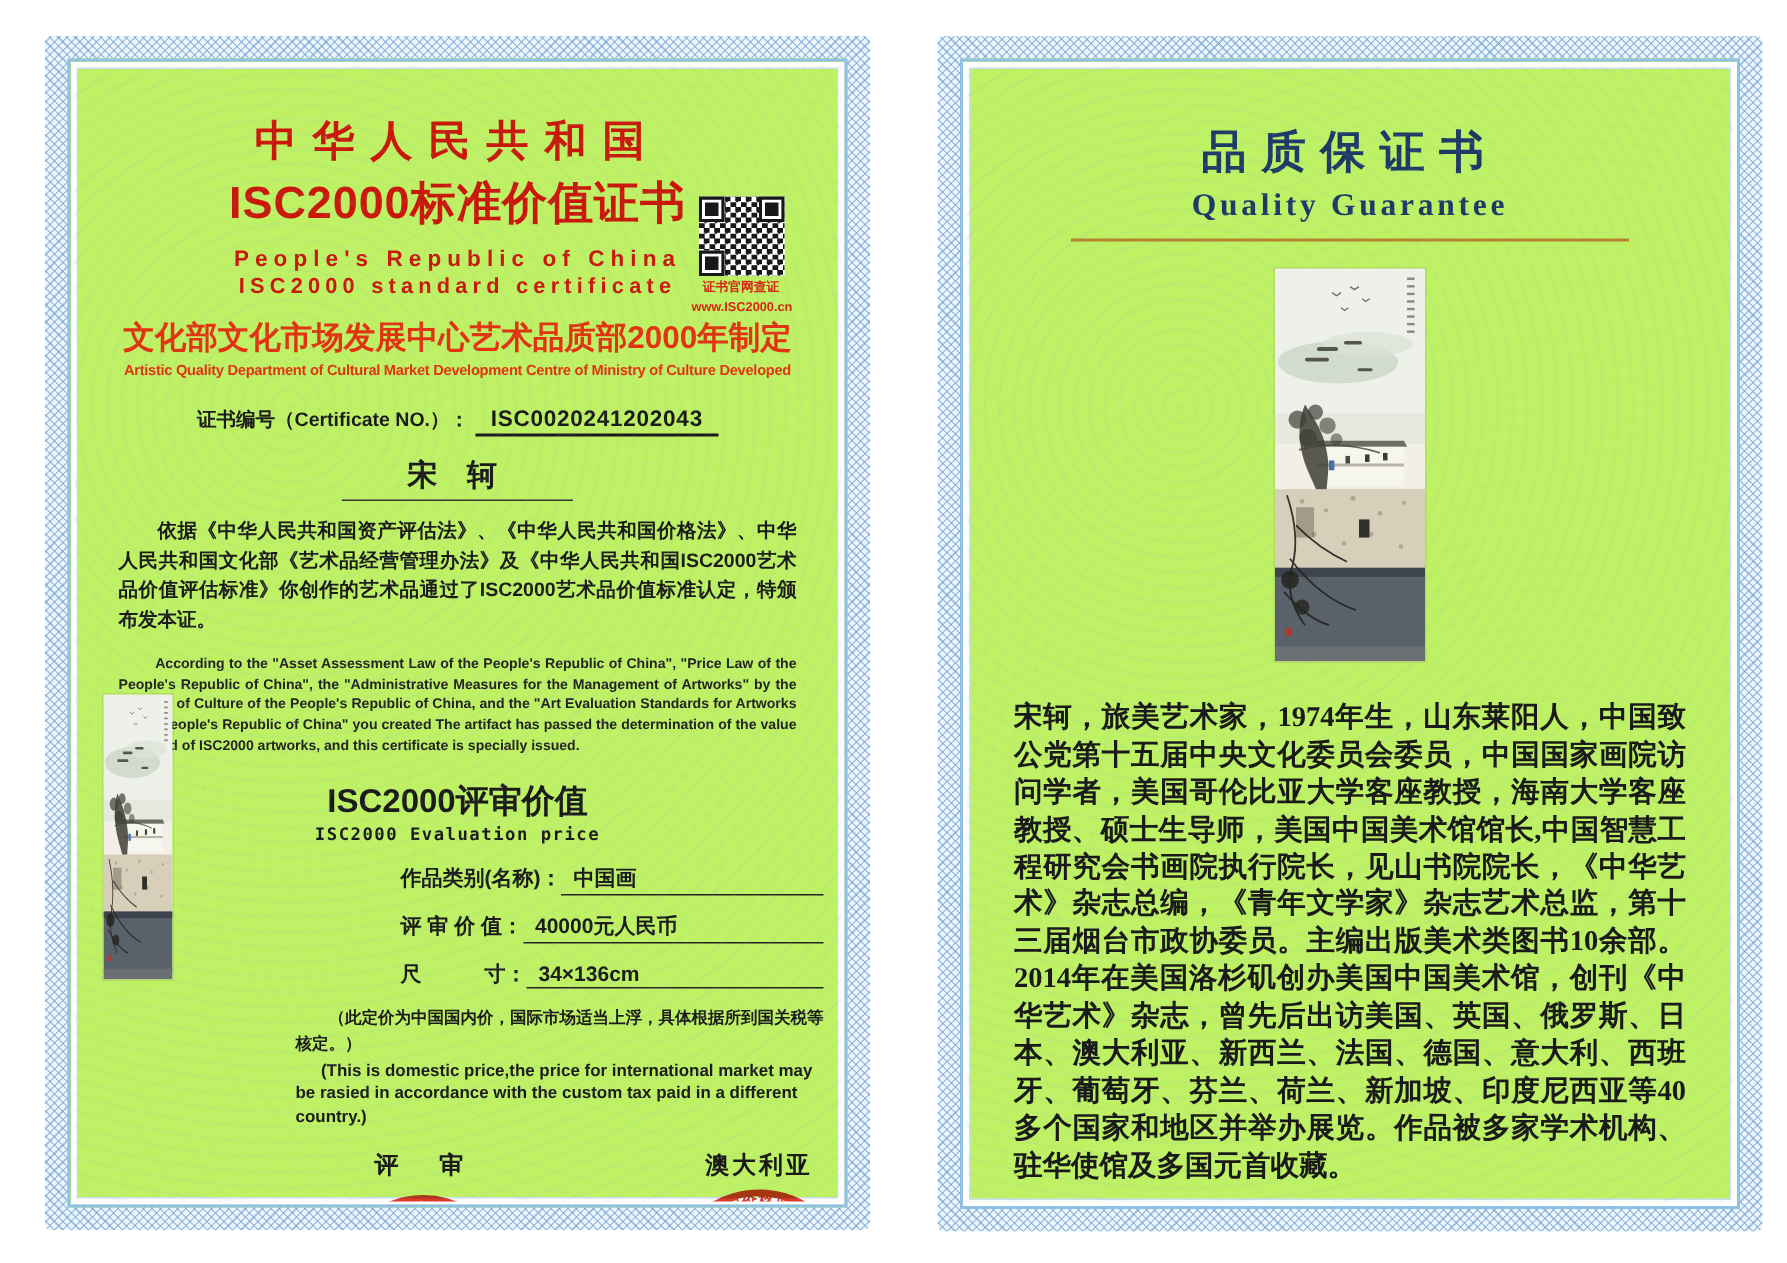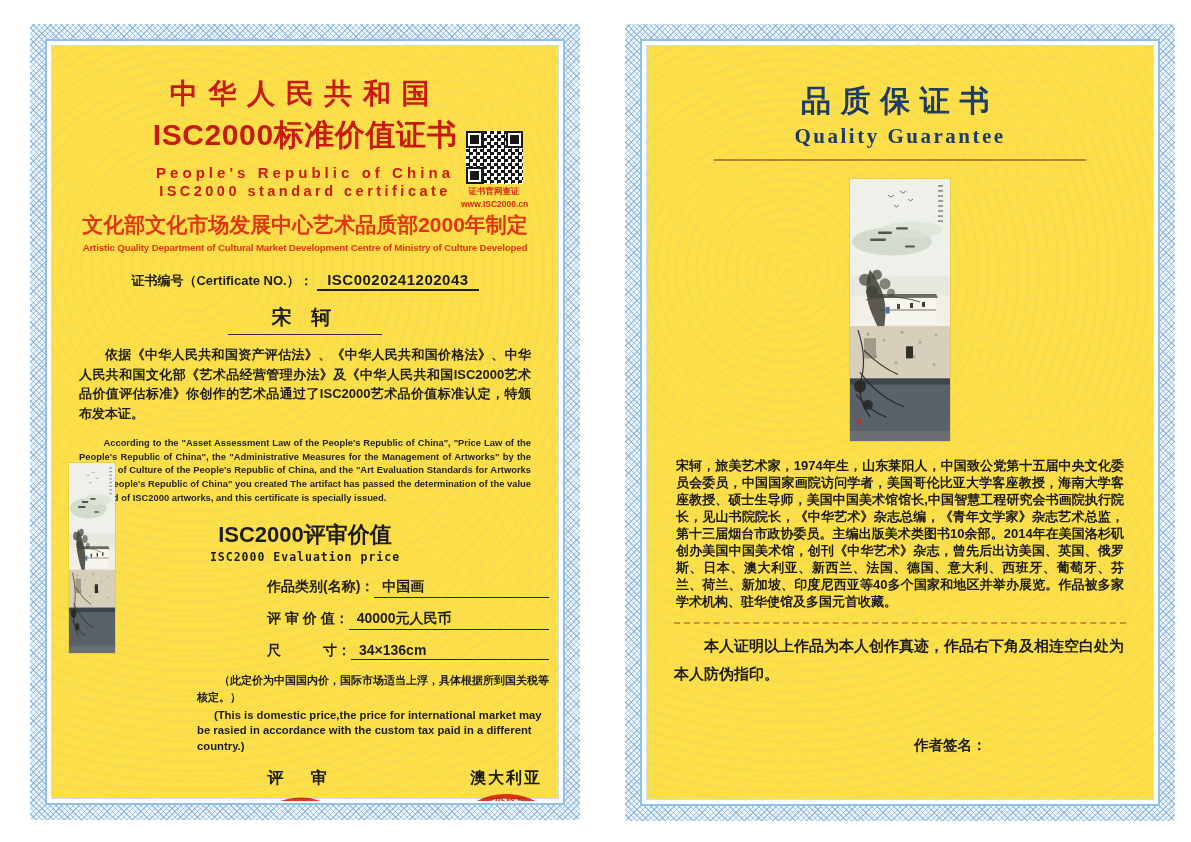--- a/index.html
+++ b/index.html
@@ -8,21 +8,21 @@
 
   
   .page{position:absolute;background:#fff;}
   .page-left{left:30px;top:24px;width:550px;height:796px;}
   .page-right{left:625px;top:24px;width:550px;height:797px;}
   .lace{position:absolute;inset:0;border-radius:4px;
     background:
       repeating-linear-gradient(45deg, rgba(106,158,206,.55) 0 1px, transparent 1px 4px),
       repeating-linear-gradient(-45deg, rgba(106,158,206,.55) 0 1px, transparent 1px 4px),
       linear-gradient(#edf5fc,#edf5fc);}
-  .inner{position:absolute;inset:15px;background:#fde047;border:2px solid #90c0e3;
+  .inner{position:absolute;inset:15px;background:#bef264;border:2px solid #90c0e3;
     box-shadow:inset 0 0 0 4px #ffffff, inset 0 0 0 5px #c9e0f2;}
   .content{position:absolute;inset:2px;padding:10px 30px;overflow:hidden;}
   .content::before{content:"";position:absolute;inset:0;pointer-events:none;
     background:
       repeating-radial-gradient(circle at 28% 30%, rgba(120,160,210,.06) 0 2px, transparent 2px 10px),
       repeating-radial-gradient(circle at 75% 70%, rgba(205,150,180,.05) 0 2px, transparent 2px 12px);}
 
   
   .t-red{color:#c9180b;}
   .ttl-cn1{margin-top:22px;text-align:center;font-size:28px;font-weight:bold;letter-spacing:.38em;}
@@ -42,21 +42,21 @@
   .eval-sub{text-align:center;font-size:11.5px;font-weight:bold;font-family:"DejaVu Sans Mono",monospace;letter-spacing:1px;}
   .fields{margin:14px 0 0 188px;width:282px;}
   .frow{display:flex;align-items:baseline;margin-bottom:12px;}
   .flabel{font-size:14px;font-weight:bold;white-space:nowrap;}
   .fvalue{flex:1;font-size:14px;font-weight:bold;border-bottom:1.5px solid #222;padding:0 0 1px 8px;}
   .note-blk{width:358px;margin:4px 0 0 118px;}
   .note-cn{font-size:11px;font-weight:bold;line-height:1.5;text-indent:2em;}
   .note-en{font-size:11.3px;font-weight:bold;line-height:1.35;margin-top:3px;text-indent:1.5em;}
   .appraise-row{position:relative;height:96px;margin-top:14px;}
   .col{position:absolute;top:0;text-align:center;}
-  .col-l{left:106px;width:230px;}
+  .col-l{left:88px;width:230px;}
   .col-r{left:322px;width:210px;}
   .ap-head{font-size:16px;font-weight:bold;letter-spacing:.35em;}
   .stamp{position:absolute;left:50%;transform:translateX(-50%) rotate(-6deg);top:24px;width:130px;height:130px;z-index:3;mix-blend-mode:multiply;opacity:.95;}
   .col-r .stamp{transform:translateX(-50%) rotate(5deg);width:138px;height:138px;top:20px;}
 
   
   .qr-blk{position:absolute;right:34px;top:88px;width:66px;text-align:center;z-index:4;}
   .qr{position:relative;width:57px;height:53px;margin:0 auto;background:#fff repeating-conic-gradient(#181818 0% 25%, #ffffff 0% 50%);background-size:7px 7px;}
   .qr::before,.qr::after,.qr .fm{content:"";position:absolute;width:13px;height:13px;background:#fff;border:2.5px solid #181818;box-shadow:inset 0 0 0 2px #fff, inset 0 0 0 7px #181818;}
   .qr::before{left:0;top:0;}
@@ -66,21 +66,21 @@
 
   
   .thumb{position:absolute;left:20px;top:420px;width:46px;height:190px;z-index:4;box-shadow:0 0 0 1px rgba(0,0,0,.07);}
   .artwork-lg{display:block;margin:18px auto 0;width:100px;height:262px;box-shadow:0 0 0 1px rgba(0,0,0,.07);position:relative;z-index:1;}
 
   
   .navy{color:#1d3a66;}
   .r-ttl-cn{margin-top:28px;text-align:center;font-family:"Liberation Serif",serif;font-size:30px;font-weight:bold;letter-spacing:.32em;}
   .r-ttl-en{text-align:center;font-family:"Liberation Serif",serif;font-size:21px;font-weight:bold;letter-spacing:2.5px;margin-top:2px;}
   .gold-rule{width:372px;margin:10px auto 0;border-top:2.5px solid #b7822c;}
-  .bio{margin:16px 2px 0;font-size:13px;font-weight:bold;line-height:1.31;text-align:justify;position:relative;z-index:1;}
+  .bio{margin:26px 2px 0;font-size:19px;font-weight:bold;line-height:1.31;text-align:justify;position:relative;z-index:1;font-family:Liberation Serif, serif;}
   .divider{margin-top:12px;border-top:2px dashed #c8913c;height:0;}
   .statement{margin-top:8px;font-size:15px;font-weight:bold;line-height:1.85;text-indent:2em;}
   .sig-row{margin:48px 0 0 240px;font-size:14.5px;font-weight:bold;}
 </style>
 </head>
 <body>
 
 <svg width="0" height="0" style="position:absolute">
   <defs>
     <g id="artworkG">

